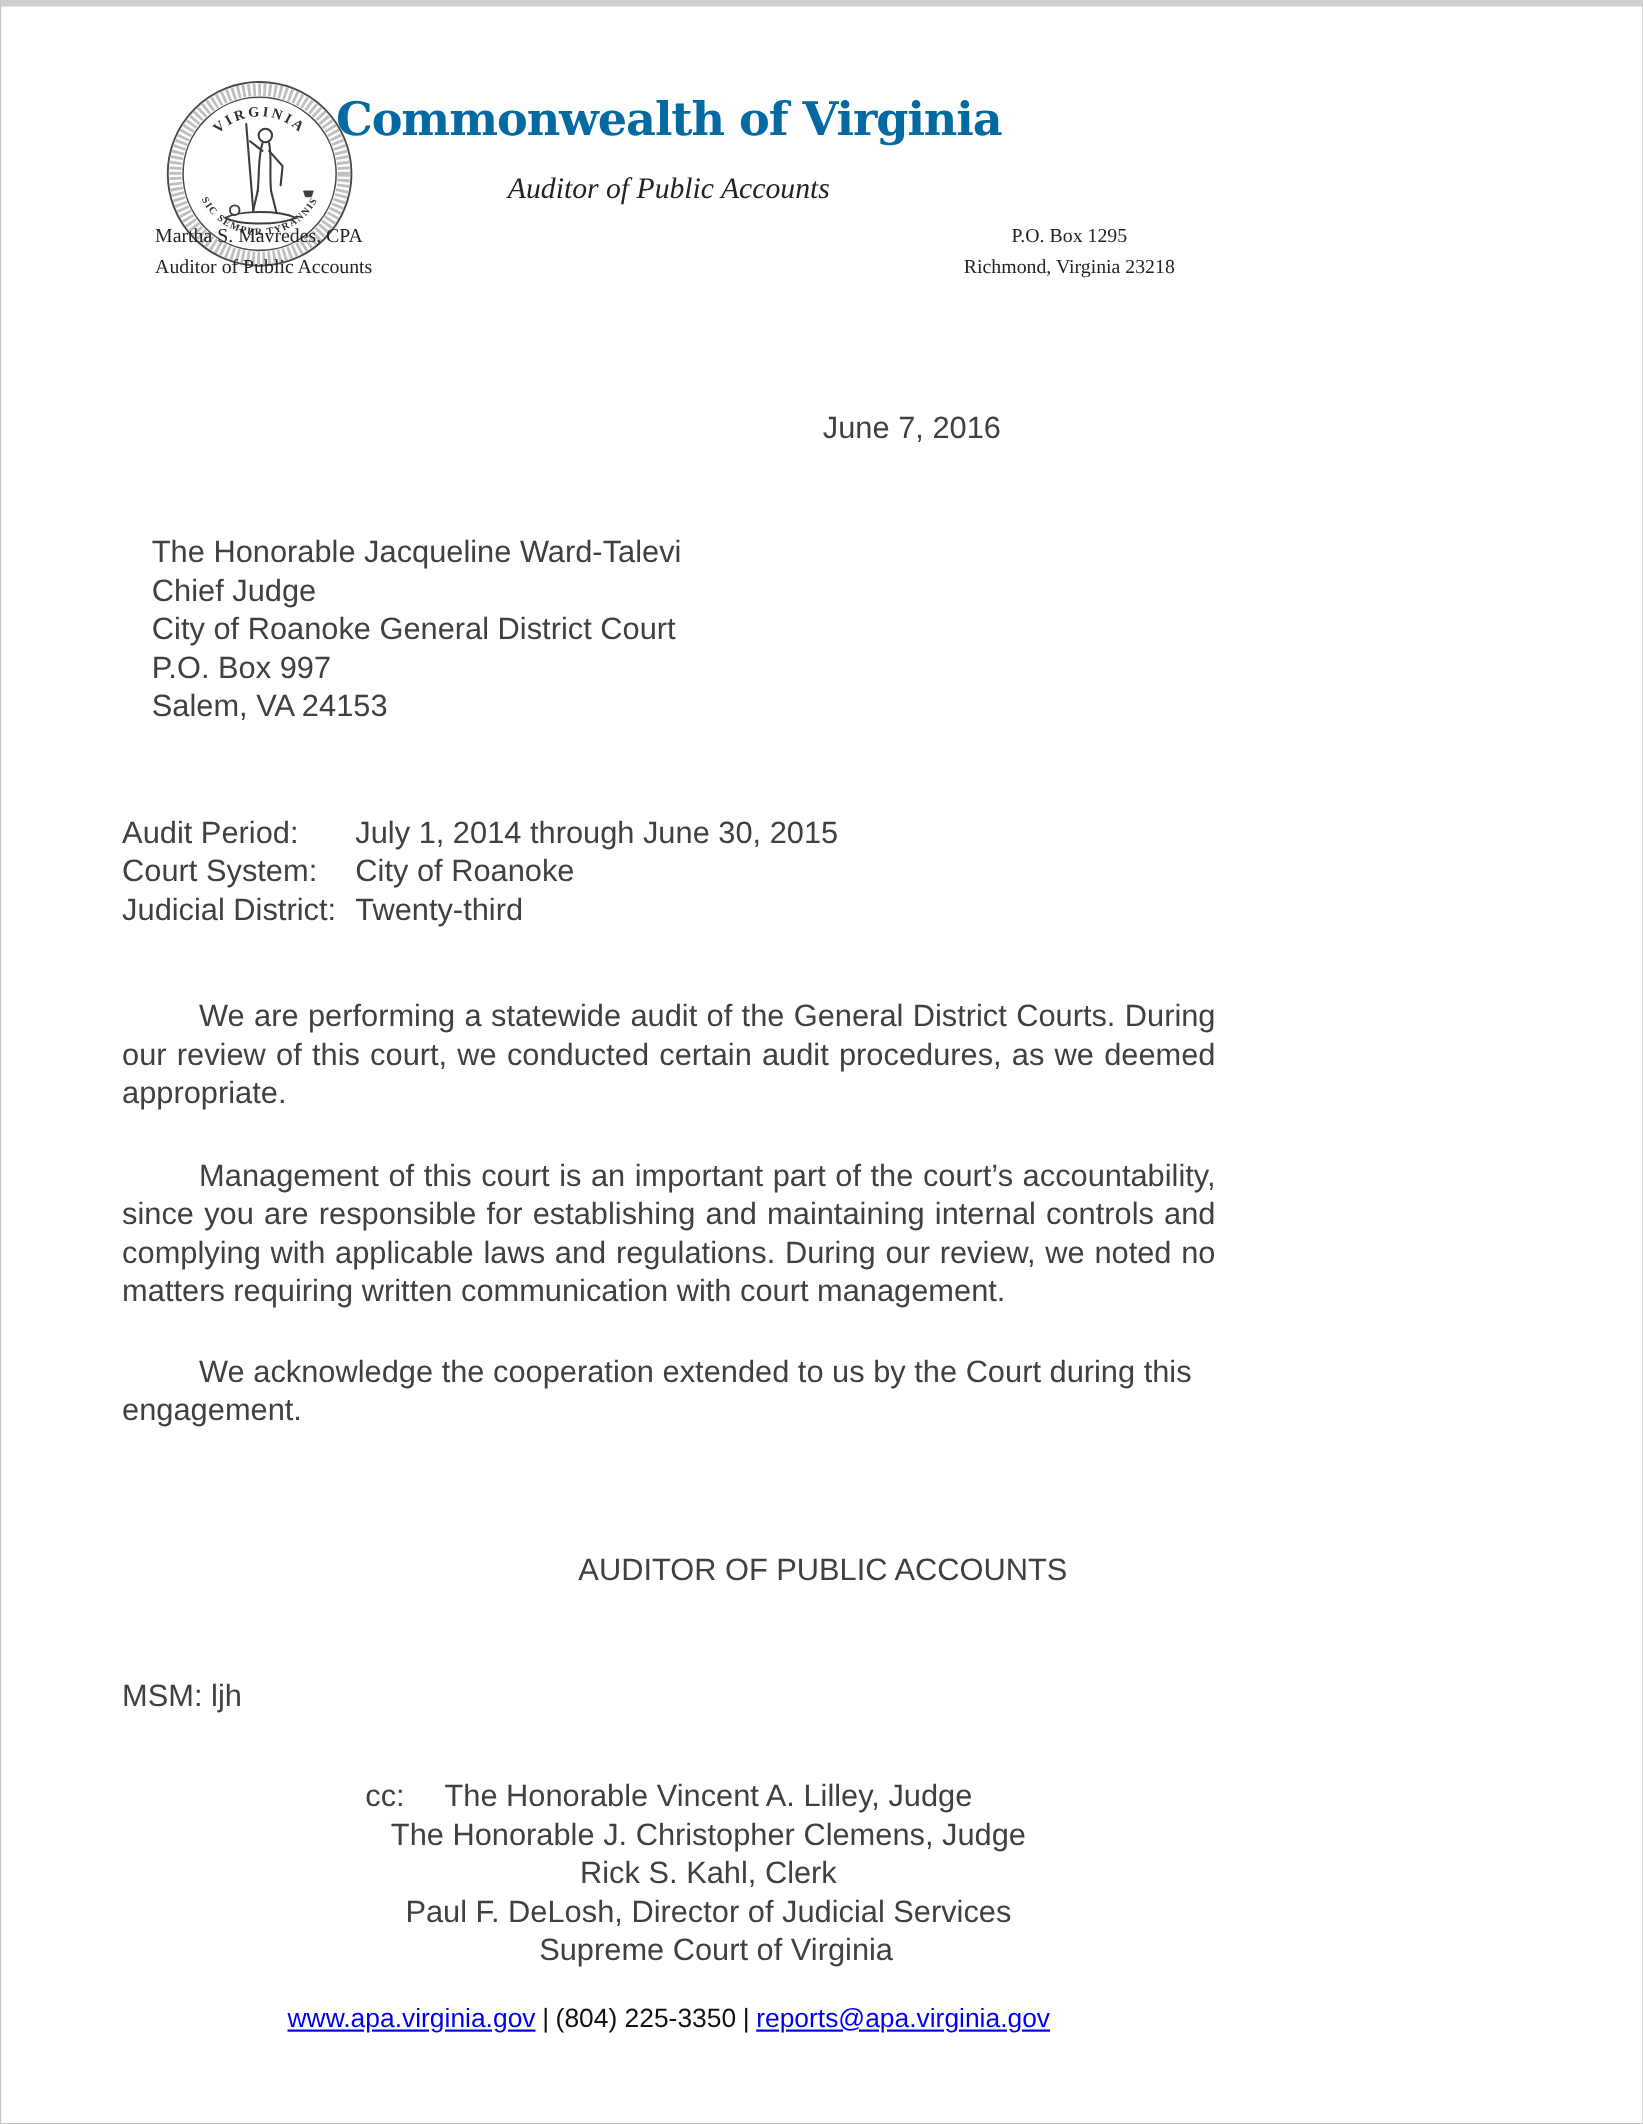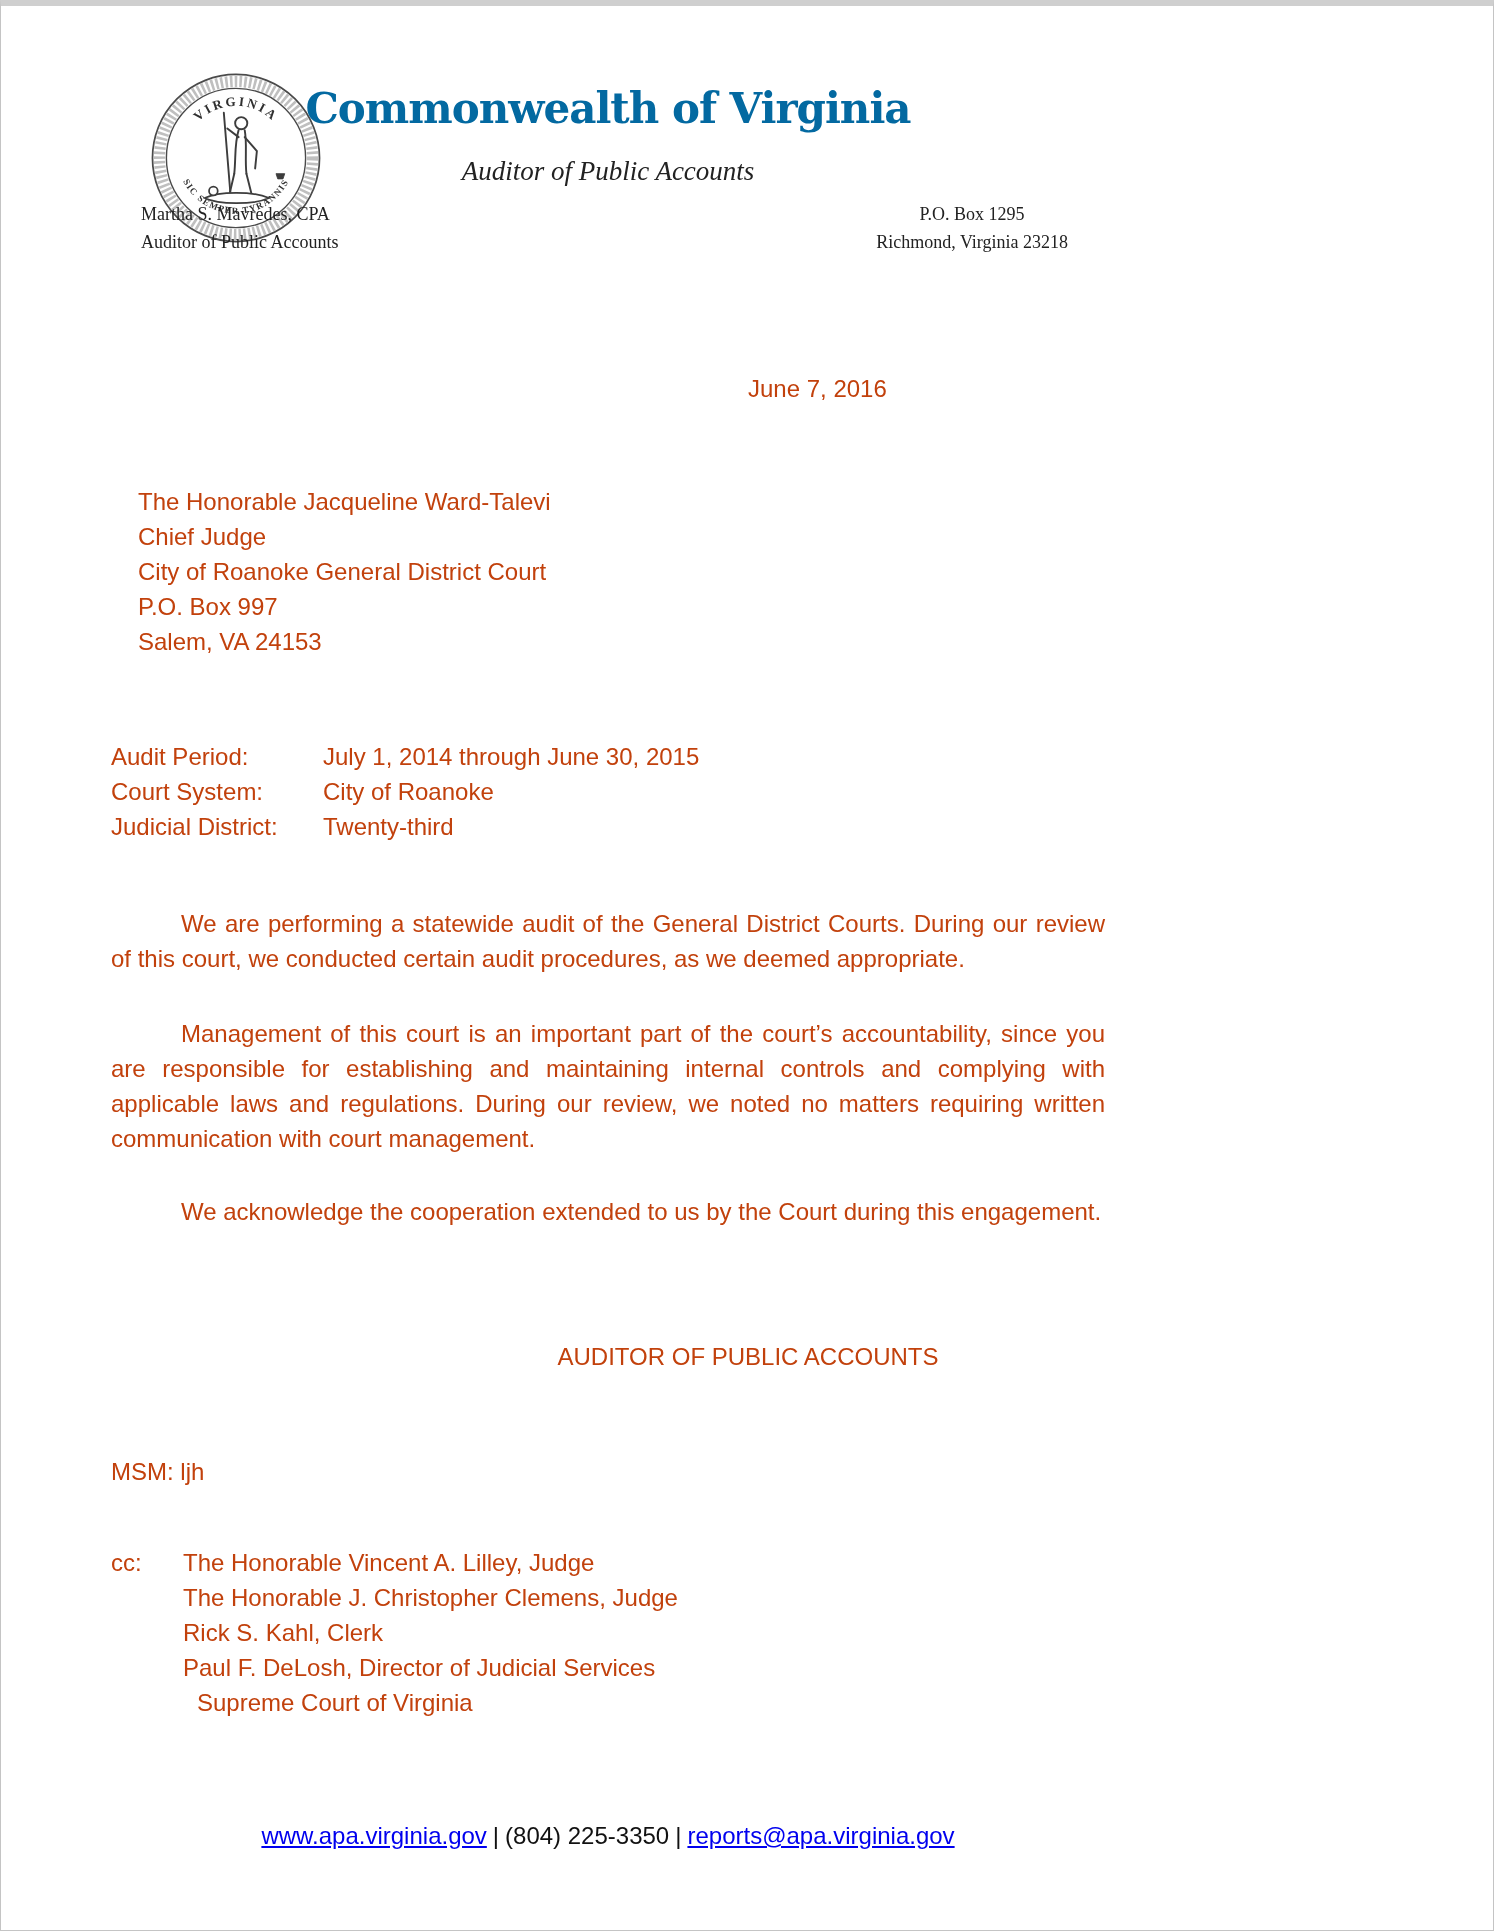--- a/index.html
+++ b/index.html
@@ -34,38 +34,38 @@
     font-size:18px;line-height:28px;color:#222;
   }
   .po-block{
     position:absolute;right:425px;top:194px;text-align:center;
     font-family:"Liberation Serif","DejaVu Serif",serif;
     font-size:18px;line-height:28px;color:#222;
   }
   
   .content{
     position:absolute;left:110px;top:365px;width:994px;
-    font-size:24px;line-height:35px;color:#c2410c;
+    font-size:28px;line-height:35px;color:#404040;
   }
   .date-line{padding-left:637px;white-space:nowrap;}
   .recipient{margin-top:78px;margin-left:27px;}
   .meta{margin-top:80px;}
   .meta-row{display:flex;}
   .meta-label{width:212px;flex:none;}
   .para{text-indent:70px;margin:0;}
   .para.justify{text-align:justify;}
   .para1{margin-top:62px;}
   .para2{margin-top:40px;}
   .para3{margin-top:38px;}
   .auditor-line{
     margin-top:110px;position:relative;left:140px;text-align:center;
   }
   .reference{margin-top:80px;}
   .cc-block{margin-top:56px;}
-  .cc-row{display:flex;}
+  .cc-row{display:flex;justify-content:center;}
   .cc-label{width:72px;flex:none;}
   .cc-name.indented{padding-left:14px;}
   
   .footer{
     position:absolute;left:110px;top:1812px;width:994px;
     text-align:center;font-size:24px;line-height:35px;color:#111;
   }
   .footer a{color:#0000EE;text-decoration:underline;cursor:pointer;}
   .footer .sep{color:#111;padding:0 6px;}
   

